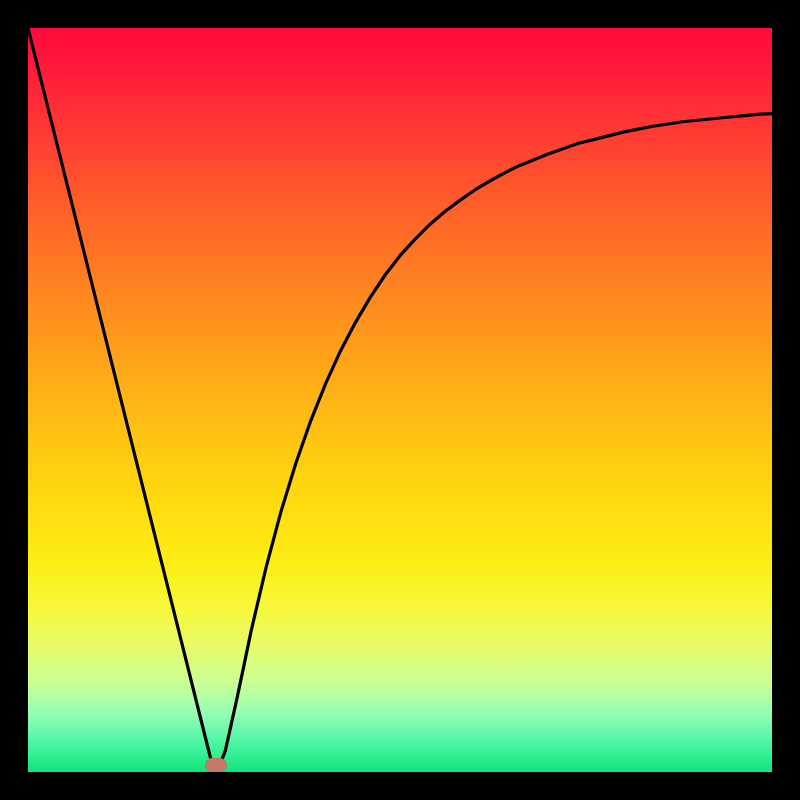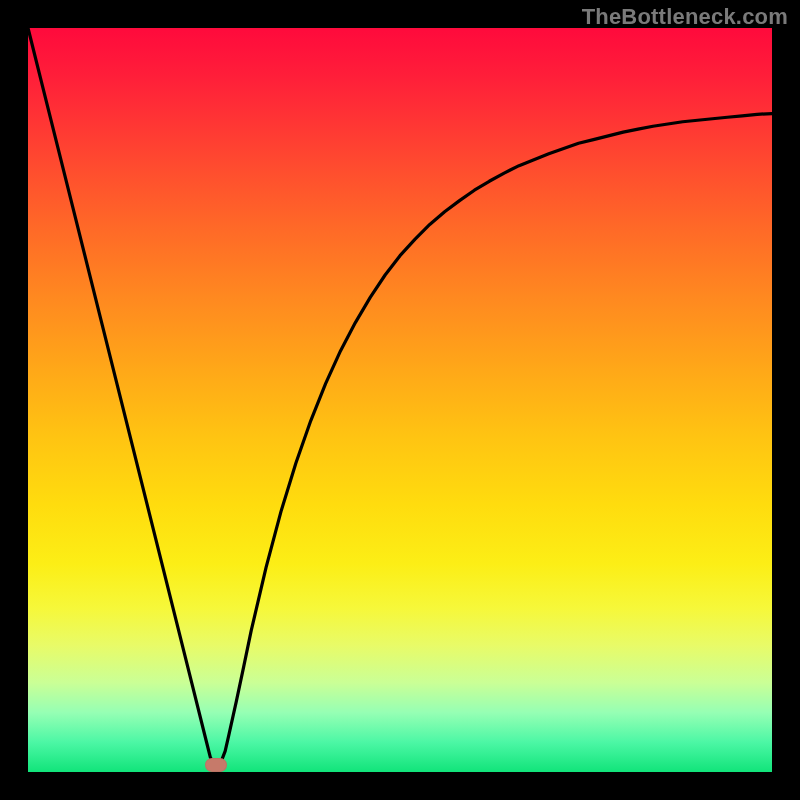--- a/index.html
+++ b/index.html
@@ -33,14 +33,13 @@
 
 <div class="stage">
   <div class="frame"></div>
   <div class="plot">
     <div class="gradient"></div>
     <svg class="curve" viewBox="0 0 744 744" preserveAspectRatio="none">
       <path id="curve-path" fill="none" stroke-width="3.2" stroke-linecap="round" stroke-linejoin="round" stroke="#000000" d="M0.00 0.00 L14.88 59.52 L29.76 119.04 L44.64 178.56 L59.52 238.08 L74.40 297.60 L89.28 357.12 L104.16 416.64 L119.04 476.16 L133.92 535.68 L148.80 595.20 L163.68 654.72 L178.56 714.24 L182.28 729.12 L186.00 736.56 L189.72 736.56 L193.44 732.84 L197.16 723.17 L200.88 706.80 L208.32 673.32 L215.76 638.35 L223.20 602.64 L238.08 539.40 L252.96 483.60 L267.84 435.24 L282.72 392.83 L297.60 355.63 L312.48 322.90 L327.36 294.62 L342.24 269.33 L357.12 247.01 L372.00 227.66 L386.88 211.30 L401.76 196.42 L416.64 183.77 L431.52 172.61 L446.40 162.19 L461.28 153.26 L476.16 145.08 L491.04 137.64 L505.92 131.69 L520.80 125.74 L535.68 120.53 L550.56 115.32 L565.44 111.60 L580.32 107.88 L595.20 104.16 L610.08 101.18 L624.96 98.21 L639.84 95.98 L654.72 93.74 L669.60 92.26 L684.48 90.77 L699.36 89.28 L714.24 87.79 L729.12 86.30 L744.00 85.56"></path>
     </svg>
     <div id="marker" class="dot" style="background: rgb(198, 122, 106); left: 188.232px; top: 736.56px;"></div>
   </div>
-  <div class="watermark">TheBottleneck.com</div>
 </div>
 
 </body></html>

